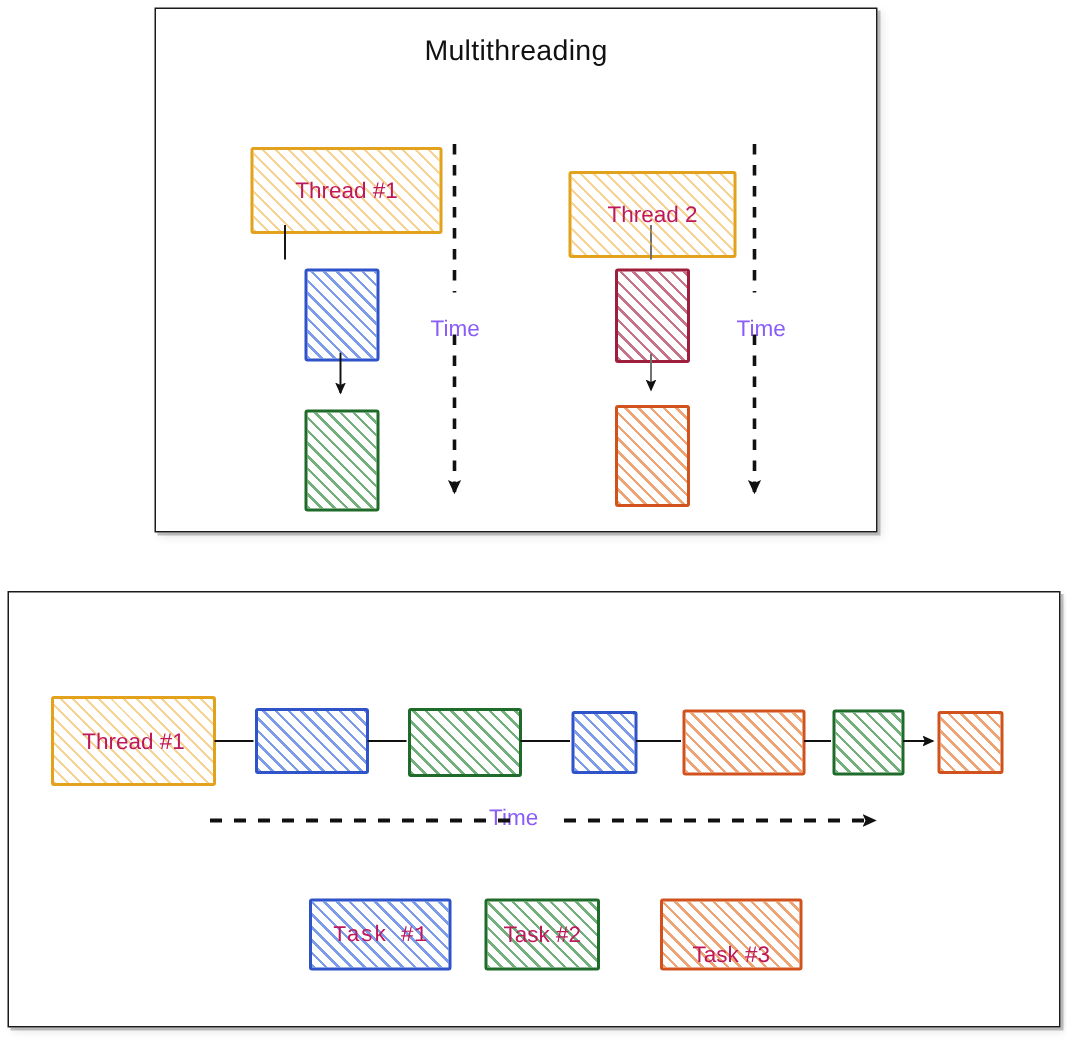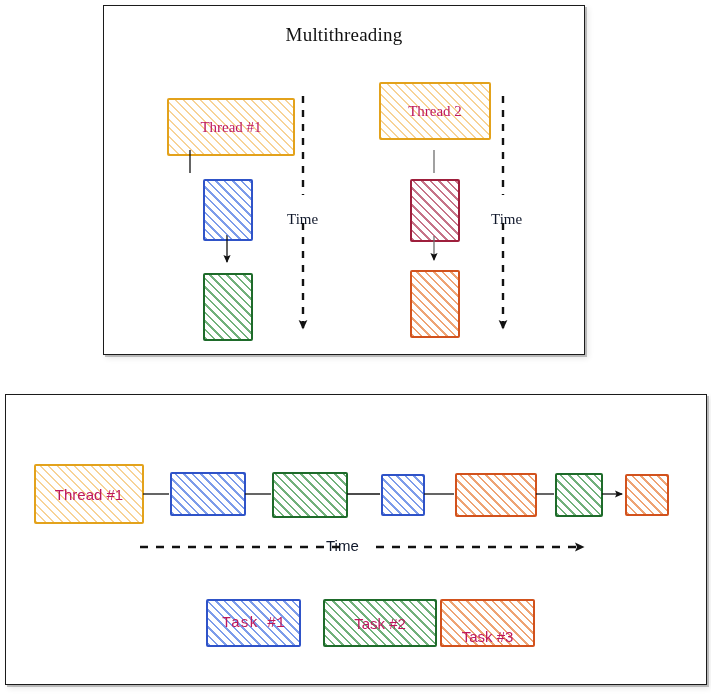--- a/index.html
+++ b/index.html
@@ -15,21 +15,21 @@
     background: #ffffff;
     overflow: hidden;
   }
   .panel {
     position: absolute;
     background: #ffffff;
     border: 1.6px solid #1b1b1b;
     box-shadow: 2px 2px 0 rgba(0,0,0,0.22), 3px 3px 6px rgba(0,0,0,0.10);
   }
   #panel-multithreading {
-    left: 103px; top: 5px; width: 480px; height: 348px; font-family: Liberation Serif, serif;
+    left: 103px; top: 5px; width: 480px; height: 348px;
   }
   #panel-asynchrony {
     left: 5px; top: 394px; width: 700px; height: 289px;
   }
   .panel-title {
     position: absolute;
     left: 0; right: 0;
     text-align: center;
     font-size: 19px;
     color: #111111;
@@ -88,21 +88,21 @@
   }
   .n-crimson { border-color: #9e1f3c; background: #ffffff; }
   .n-crimson::before {
     background: repeating-linear-gradient(45deg,
       rgba(174,56,86,0.70) 0px, rgba(174,56,86,0.70) 1.7px,
       rgba(255,255,255,0) 1.7px, rgba(255,255,255,0) 6px);
   }
   .time-label {
     position: absolute;
     font-size: 15px;
-    color: #0f172a;
+    color: #8b5cf6;
     background: #ffffff;
     padding: 0 2px;
     white-space: nowrap;
   }
   svg.overlay {
     position: absolute;
     left: 0; top: 0;
     width: 711px; height: 697px;
     pointer-events: none;
   }
@@ -118,21 +118,21 @@
     <div class="node n-amber" style="left:63px; top:92px; width:128px; height:58px;">
       <span class="lbl">Thread #1</span>
     </div>
     <div class="node n-blue" style="left:99px; top:173px; width:50px; height:62px;">
       <span class="lbl"></span>
     </div>
     <div class="node n-green" style="left:99px; top:267px; width:50px; height:68px;">
       <span class="lbl"></span>
     </div>
 
-    <div class="node n-amber" style="left:275px; top:76px; width:112px; height:58px;">
+    <div class="node n-amber" style="left:275px; top:108px; width:112px; height:58px;">
       <span class="lbl">Thread 2</span>
     </div>
     <div class="node n-crimson" style="left:306px; top:173px; width:50px; height:63px;">
       <span class="lbl"></span>
     </div>
     <div class="node n-orange" style="left:306px; top:264px; width:50px; height:68px;">
       <span class="lbl"></span>
     </div>
 
     <div class="time-label" style="left:181px; top:205px;">Time</div>
@@ -162,21 +162,21 @@
     </div>
     <div class="node n-orange" style="left:619px; top:79px; width:44px; height:42px;">
       <span class="lbl"></span>
     </div>
 
     <div class="time-label" style="left:318px; top:142px;">Time</div>
 
     <div class="node n-blue" style="left:200px; top:204px; width:95px; height:48px;font-family:Liberation Mono, monospace;">
       <span class="lbl">Task #1</span>
     </div>
-    <div class="node n-green" style="left:317px; top:204px; width:114px; height:48px;">
+    <div class="node n-green" style="left:317px; top:204px; width:77px; height:48px;">
       <span class="lbl">Task #2</span>
     </div>
     <div class="node n-orange" style="left:434px; top:204px; width:95px; height:48px;align-items:flex-end;">
       <span class="lbl">Task #3</span>
     </div>
   </div>
 
   <svg class="overlay" viewBox="0 0 711 697">
     <defs>
       <marker id="ah" markerWidth="9" markerHeight="9" refX="7" refY="4.2" orient="auto" markerUnits="userSpaceOnUse">

